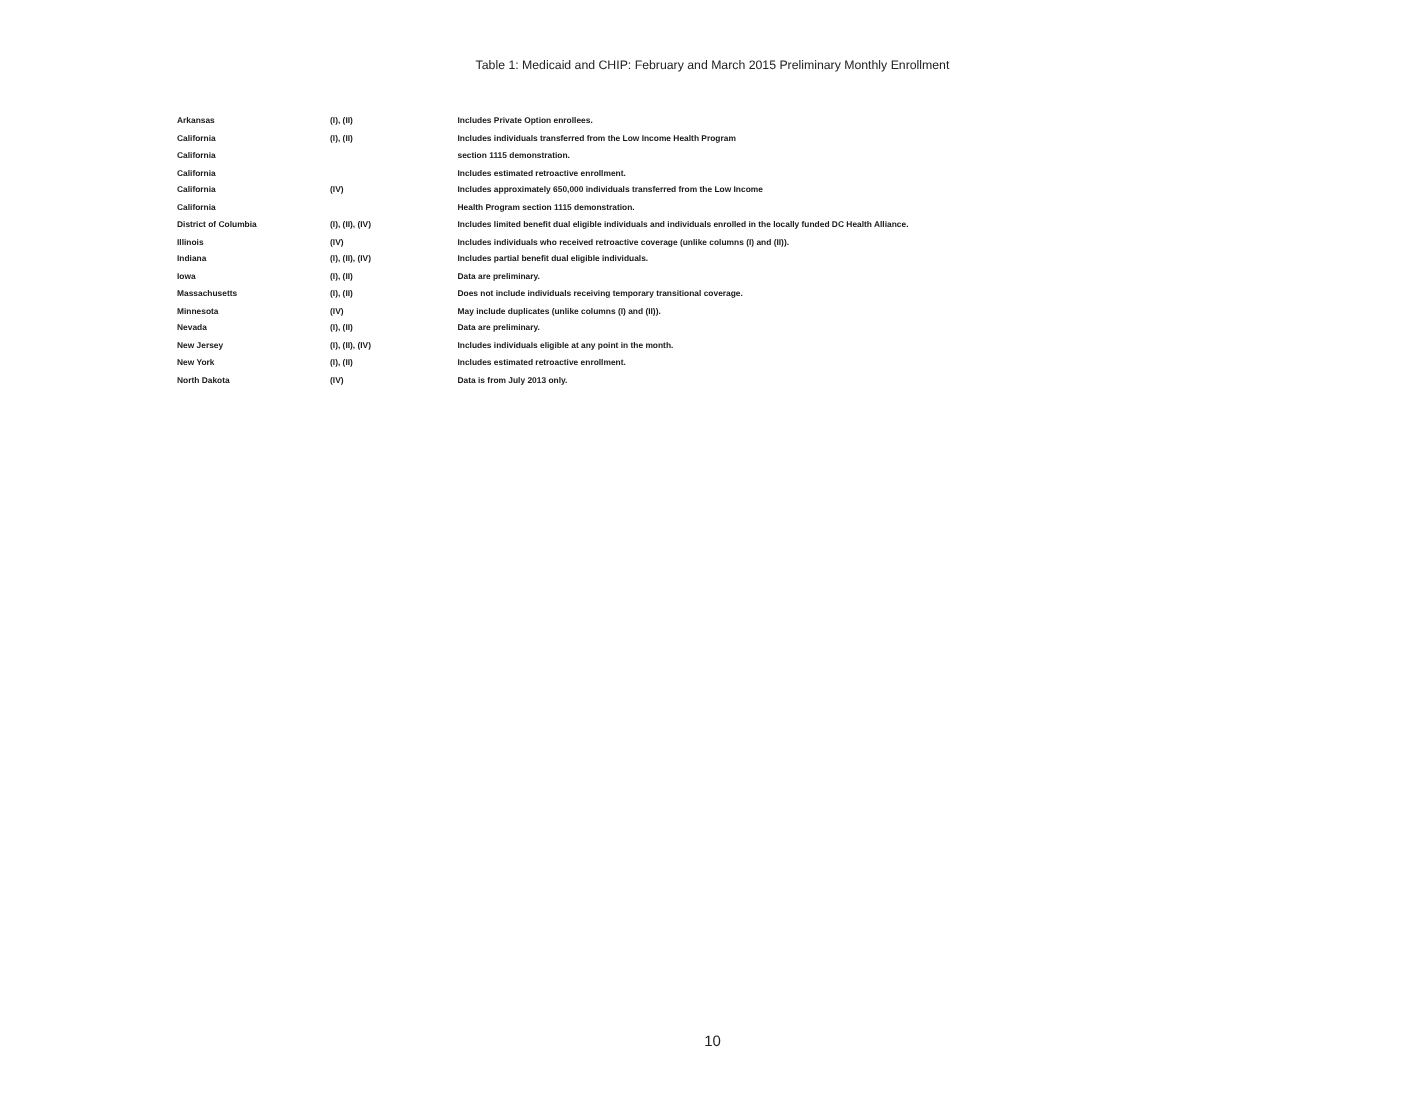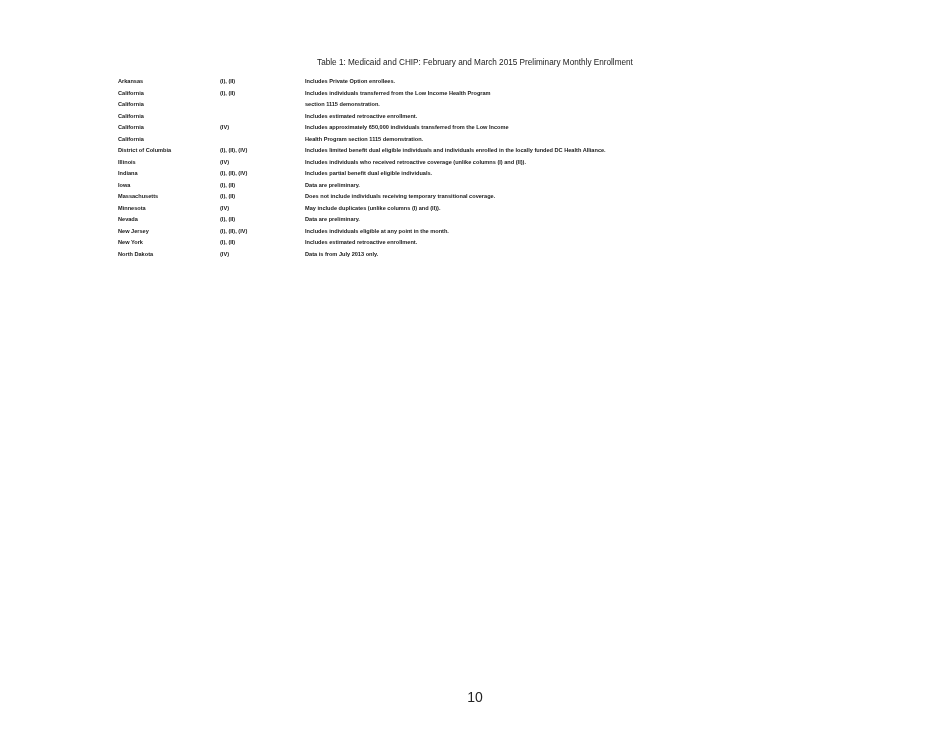--- a/index.html
+++ b/index.html
@@ -1,27 +1,27 @@
 <!DOCTYPE html>
 <html><head>
   <meta charset="utf-8">
   <style>
     html, body { margin: 0; padding: 0; background: #ffffff; }
     body { width: 950px; height: 733px; position: relative; overflow: hidden;
            font-family: "Liberation Sans", sans-serif; color: #1a1a1a; }
-    .title { position: absolute; top: 58px; left: 0; width: 950px; text-align: center;
+    .title { position: absolute; top: 39px; left: 0; width: 950px; text-align: center;
              font-size: 8.2px; color: #222; }
     .notes { position: absolute; top: 76px; left: 118px; }
     .row { position: relative; height: 11.5px; font-size: 5.6px; font-weight: bold; }
     .row span { position: absolute; top: 0; white-space: nowrap; line-height: 11.5px; }
     .c-state { left: 0; }
     .c-cols { left: 102px; }
     .c-note { left: 187px; }
     .page-num { position: absolute; top: 689px; left: 0; width: 950px; text-align: center;
-                font-size: 14px; color: #222; }
+                font-size: 10px; color: #222; }
   </style>
 </head>
 <body>
 
 <div class="title">Table 1: Medicaid and CHIP: February and March 2015 Preliminary Monthly Enrollment</div>
 
 <div class="notes">
   <div class="row">
       <span class="c-state">Arkansas</span>
       <span class="c-cols">(I), (II)</span>

